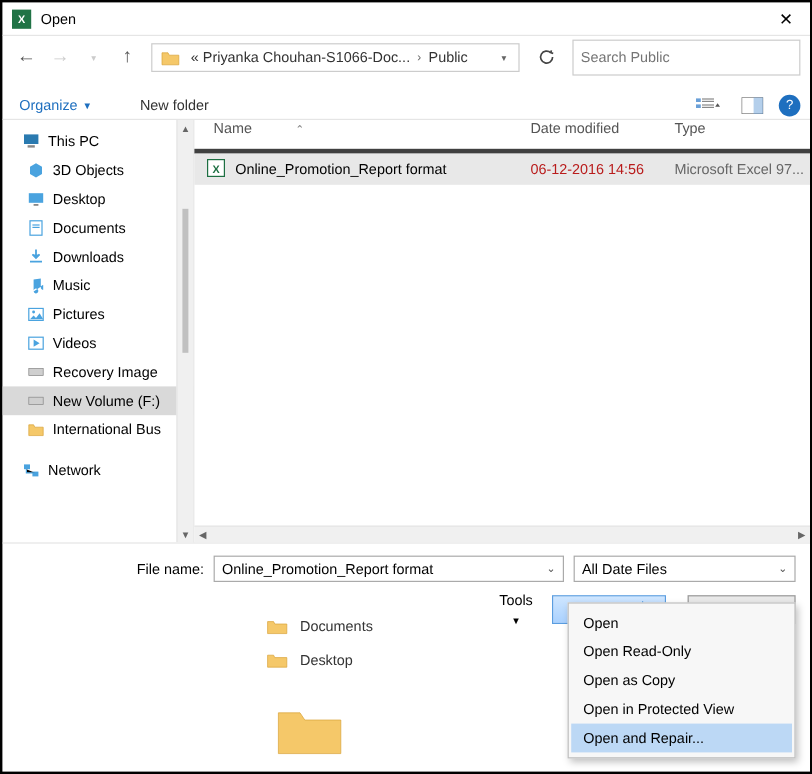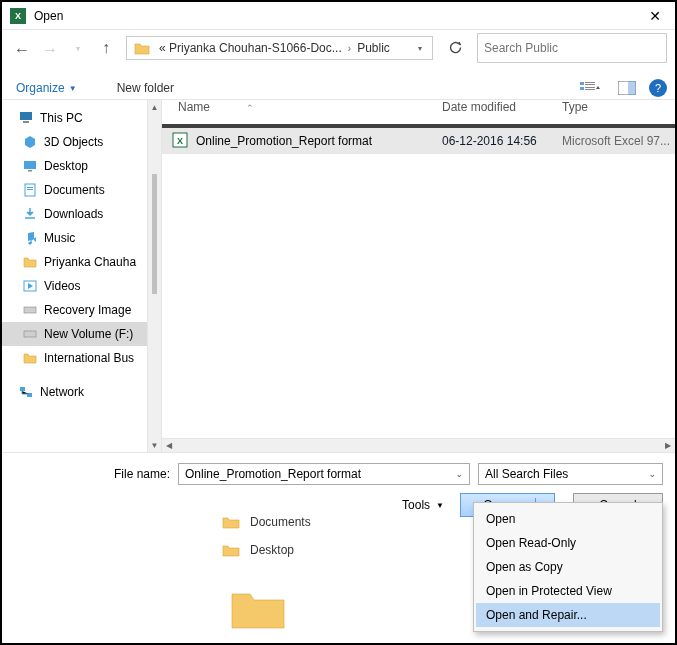--- a/index.html
+++ b/index.html
@@ -42,33 +42,33 @@
 
 .filepane { flex: 1; display: flex; flex-direction: column; position: relative; }
 .cols { display: flex; height: 28px; border-bottom: 4px solid #404040; font-size: 12px; color: #555; align-items: flex-start; }
 .col-name { width: 280px; padding-left: 16px; }
 .col-date { width: 120px; }
 .col-type { flex: 1; }
 .sort-arrow { font-size: 9px; margin-left: 36px; color: #888; }
 .file-row { display: flex; height: 26px; align-items: center; font-size: 12px; background: #e8e8e8; }
 .file-row .fic { width: 18px; height: 18px; margin: 0 6px 0 10px; }
 .file-row .fname { width: 246px; }
-.file-row .fdate { width: 120px; color: #0f172a; }
+.file-row .fdate { width: 120px; color: #b91c1c; }
 .file-row .ftype { flex: 1; color: #666; white-space: nowrap; overflow: hidden; }
 .h-scroll { position: absolute; left: 0; right: 0; bottom: 0; height: 14px; background: #f0f0f0; border-top: 1px solid #e5e5e5; display: flex; }
 .h-scroll .arrow { width: 14px; display: flex; align-items: center; justify-content: center; font-size: 8px; color: #666; }
 .h-scroll .track { flex: 1; }
 
 .bottom { border-top: 1px solid #e5e5e5; padding: 10px 12px 8px 12px; }
 .bottom-row { display: flex; align-items: center; margin-bottom: 8px; gap: 8px; }
 .fn-label { font-size: 12px; margin-left: 100px; }
 .fn-input { flex: 1; height: 22px; border: 1px solid #aaa; font-size: 12px; padding: 0 6px; background: #fff; display: flex; align-items: center; justify-content: space-between; }
 .ft-select { width: 185px; height: 22px; border: 1px solid #aaa; font-size: 12px; padding: 0 6px; background: #fff; display: flex; align-items: center; justify-content: space-between; }
 .chev { font-size: 9px; color: #555; }
-.tools { font-size: 12px; margin-left: auto; margin-right: 8px; display: flex; align-items: center; gap: 6px; }
+.tools { font-size: 12px; margin-left: auto; margin-right: 8px; display: flex; align-items: center; gap: 6px; flex-direction: column; }
 .btn { height: 24px; border: 1px solid #999; background: #e9e9e9; font-size: 12px; display: flex; align-items: center; justify-content: center; }
 .btn.open-split { width: 95px; background: linear-gradient(#cfe6ff,#a9d1ff); border-color: #5a9de0; display: flex; }
 .btn.open-split .lbl { flex: 1; display: flex; align-items: center; justify-content: center; border-right: 1px solid #5a9de0; }
 .btn.open-split .drop { width: 18px; display: flex; align-items: center; justify-content: center; font-size: 7px; }
 .btn.cancel { width: 90px; margin-left: 10px; }
 
 .open-menu { position: absolute; right: 12px; top: 500px; width: 190px; background: #f7f7f7; border: 1px solid #bfbfbf; box-shadow: 2px 3px 6px rgba(0,0,0,0.25); padding: 4px 2px; z-index: 10; }
 .menu-item { height: 24px; display: flex; align-items: center; padding: 0 10px; font-size: 12px; }
 .menu-item.dis { color: #999; }
 .menu-item.hl { background: #bcd8f5; }
@@ -195,24 +195,26 @@
           <span class="ticon">
             <svg width="12" height="14" viewBox="0 0 12 14">
               <path fill="#4aa3df" d="M4 12a2 2 0 1 0 0-1V2l6-1v8a2 2 0 1 0 0-1"></path>
             </svg>
           </span>
           <span>Music</span>
         </div>
       <div class="tree-item">
           <span class="ticon">
             <svg width="14" height="12" viewBox="0 0 14 12">
-              <path class="folder-svg" d="M1 2h4l1 2h7v7H1z"></path>
-            </svg>
-          </span>
-          <span>Priyanka Chauha</span>
+              <rect x="1" y="1" width="12" height="10" fill="none" stroke="#4aa3df"></rect>
+              <circle cx="5" cy="4" r="1.2" fill="#4aa3df"></circle>
+              <path fill="#4aa3df" d="M2 10l3-3 2 2 3-4 3 5z"></path>
+            </svg>
+          </span>
+          <span>Pictures</span>
         </div>
       <div class="tree-item">
           <span class="ticon">
             <svg width="14" height="12" viewBox="0 0 14 12">
               <rect x="1" y="1" width="12" height="10" fill="none" stroke="#4aa3df"></rect>
               <path fill="#4aa3df" d="M5 3l5 3-5 3z"></path>
             </svg>
           </span>
           <span>Videos</span>
         </div>
@@ -285,21 +287,21 @@
 </div>
 
 <div class="bottom">
   <div class="bottom-row">
     <span class="fn-label">File name:</span>
     <div class="fn-input">
       <span>Online_Promotion_Report  format</span>
         <span class="chev">⌄</span>
     </div>
     <div class="ft-select">
-      <span>All Search Files</span>
+      <span>All Date Files</span>
         <span class="chev">⌄</span>
     </div>
   </div>
   <div class="bottom-row" style="justify-content:flex-end;">
     <div class="tools">
         <span>Tools</span>
         <span style="font-size:8px;">▼</span>
       </div>
     <div class="btn open-split">
       <span class="lbl">Open</span>

